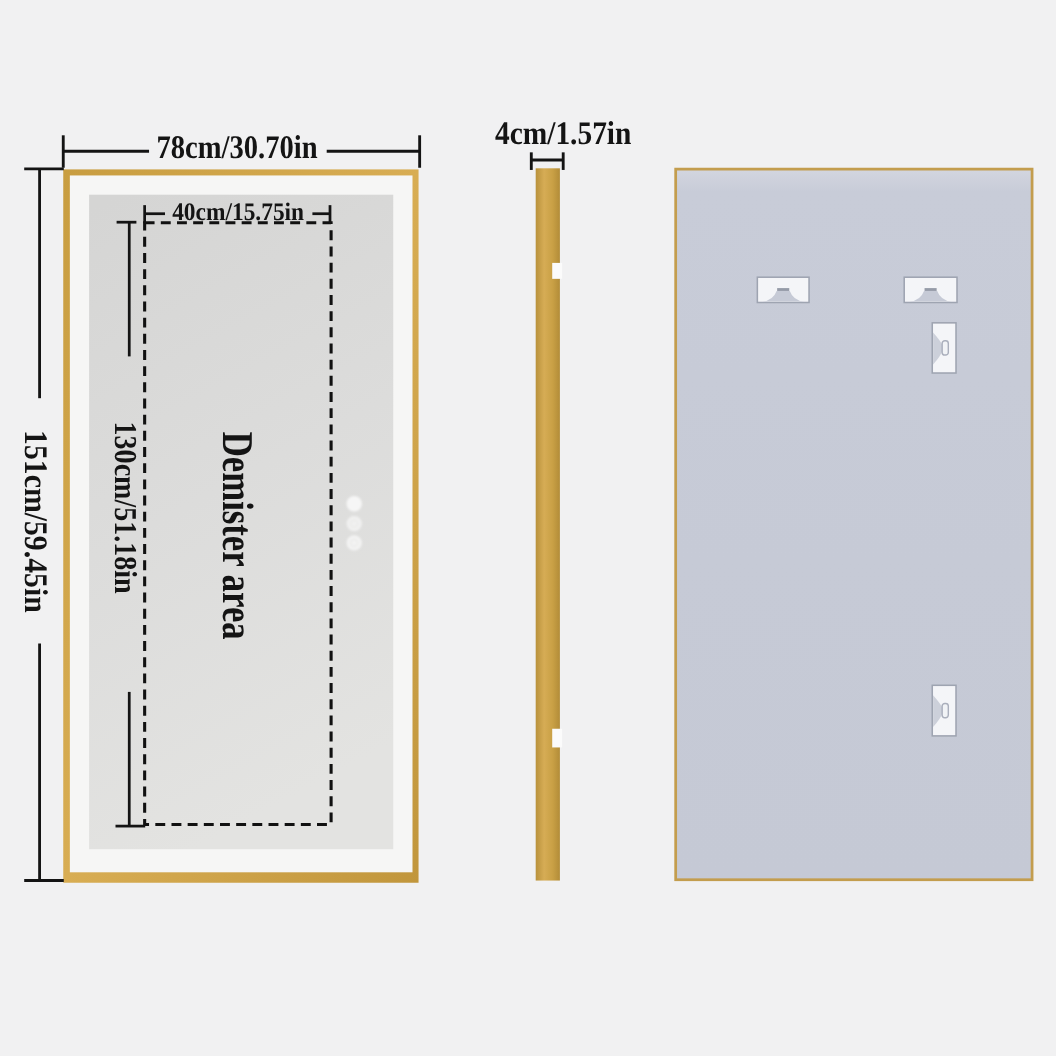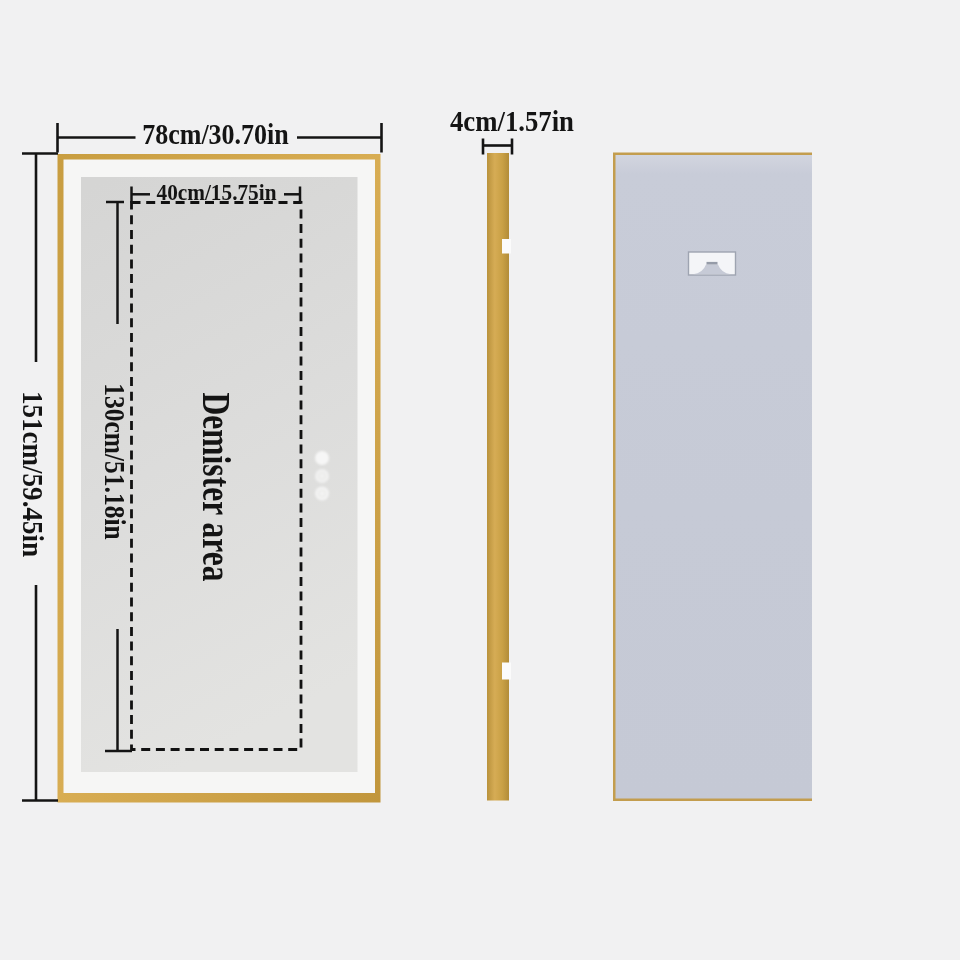--- a/index.html
+++ b/index.html
@@ -1,16 +1,16 @@
 <!DOCTYPE html>
 <html><head>
 <meta charset="utf-8">
 <style>
   html,body{margin:0;padding:0;background:#f1f1f2;}
-  #canvas{position:relative;width:812px;height:960px;overflow:hidden;}
+  #canvas{position:relative;width:960px;height:960px;overflow:hidden;}
   svg text{font-family:"Liberation Serif", serif;font-weight:bold;fill:#141414;}
 </style>
 </head>
 <body>
 <div id="canvas">
 <svg width="960" height="960" viewBox="0 0 960 960">
   <defs>
     <linearGradient id="gold" x1="0" y1="0" x2="1" y2="1">
       <stop offset="0" stop-color="#c89d40"></stop>
       <stop offset="0.5" stop-color="#d8ad53"></stop>

